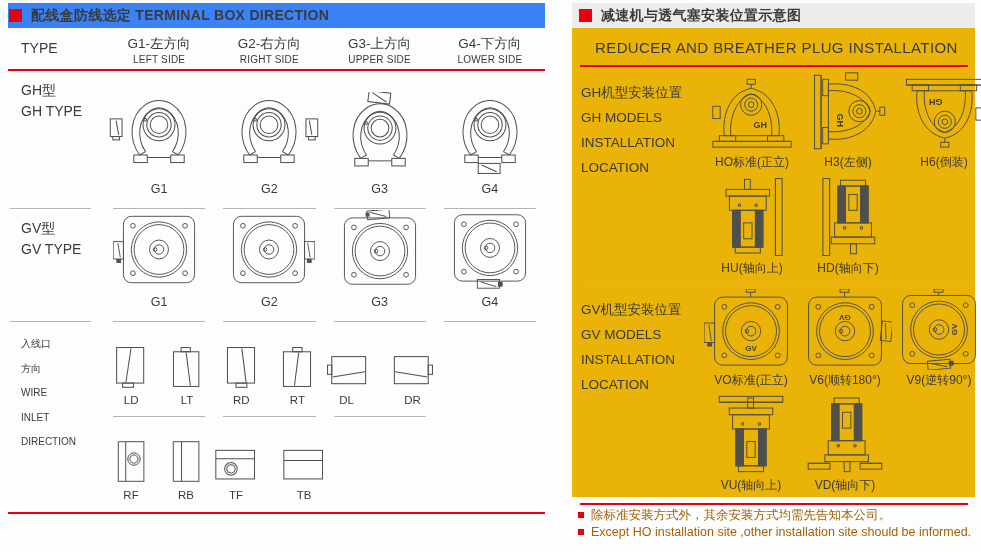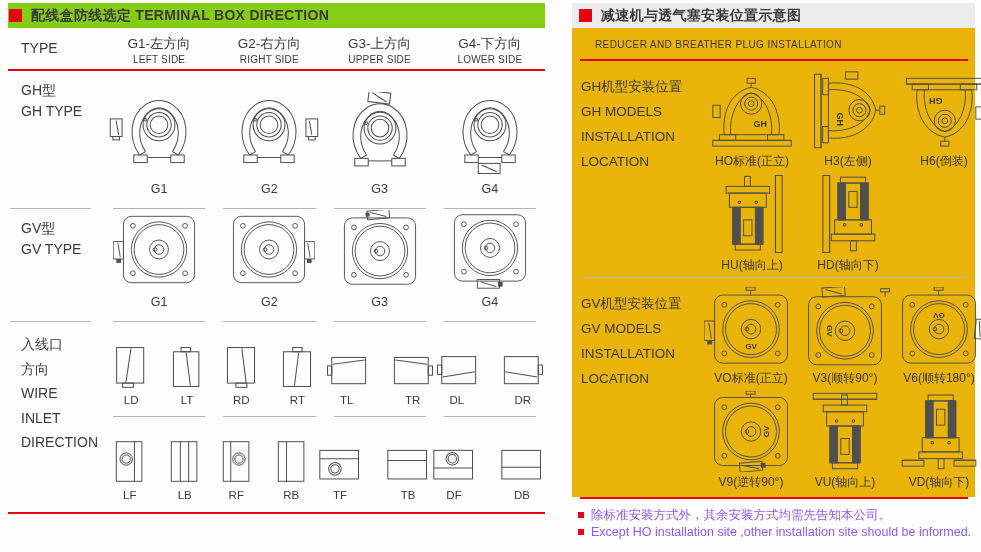--- a/index.html
+++ b/index.html
@@ -10,21 +10,21 @@
   }
   html,body{margin:0;padding:0;}
   body{
     width:981px;height:552px;overflow:hidden;background:#fdfdfd;
     font-family:"Liberation Sans","DejaVu Sans",sans-serif;color:var(--ink);
     position:relative;
   }
   .panel{position:absolute;top:3px;}
   .panel.left{left:8px;width:537px;}
   .panel.right{left:572px;width:403px;height:494px;background:#eab308;}
-  .phead{height:25px;display:flex;align-items:center;gap:9px;background:#84cc16;padding-left:1px;}
+  .phead{height:25px;display:flex;align-items:center;gap:9px;background:#3b82f6;padding-left:1px;}
   .panel.right .phead{background:#ececec;padding-left:7px;}
   .redsq{width:13px;height:13px;background:var(--red);flex:0 0 auto;}
   .ptitle{font-size:14px;font-weight:bold;margin:0;letter-spacing:.3px;white-space:nowrap;}
   .redline{border-top:2px solid var(--red);}
   .greyline{border-top:1px solid var(--line);margin:3px 9px 0 9px;}
 
   
   .trow{display:grid;grid-template-columns:96px repeat(4,1fr);}
   .thead{padding:7px 0 4px 0;}
   .typecell{font-size:14px;padding:5px 0 0 13px;}
@@ -33,38 +33,38 @@
   .colhead .en{font-size:10px;margin-top:1px;letter-spacing:.2px;}
   .bodyrow{position:relative;}
   .gh-row{height:138px;}
   .gv-row{height:113px;}
   .labelcell{padding:9px 0 0 13px;font-size:14px;line-height:21px;position:relative;}
   .diagcell{display:flex;flex-direction:column;align-items:center;justify-content:flex-end;padding-bottom:13px;position:relative;}
   .seg::after{content:"";position:absolute;left:9px;right:9px;bottom:0;border-bottom:1px solid var(--line);}
   .labelcell.seg::after{left:2px;right:13px;}
   .dlabel{font-size:12.5px;margin-top:6px;text-align:center;}
   .wiresec{display:grid;grid-template-columns:96px 1fr;}
-  .wirelabel{padding:10px 0 0 13px;font-size:14px;line-height:24.5px;}
+  .wirelabel{padding:10px 0 0 13px;font-size:10px;line-height:24.5px;}
   .wrow{display:grid;grid-template-columns:repeat(4,1fr);height:95px;}
   .paircell{display:flex;justify-content:center;align-items:flex-end;gap:22px;padding-bottom:11px;position:relative;}
   .mini{display:flex;flex-direction:column;align-items:center;}
   .mini .dlabel{font-size:11.5px;margin-top:5px;}
 
   
-  .entitle{font-size:10px;padding:11px 0 9px 23px;letter-spacing:.4px;white-space:nowrap;}
+  .entitle{font-size:15px;padding:11px 0 9px 23px;letter-spacing:.4px;white-space:nowrap;}
   .rredline{border-top:2px solid var(--red);margin:0 7px 0 8px;}
   .block{display:grid;grid-template-columns:124px 1fr;padding-top:5px;gap:8px;}
   .blabel{padding:8px 0 0 9px;font-size:13.5px;line-height:25px;white-space:nowrap;}
   .bgrid{display:grid;grid-template-columns:repeat(3,1fr);}
-  .bcell{display:flex;flex-direction:column;align-items:center;justify-content:flex-end;height:104px;}
+  .bcell{display:flex;flex-direction:column;align-items:center;height:104px;}
   .bcaption{font-size:12px;margin-top:2px;white-space:nowrap;}
 
   
   .notes{position:absolute;left:578px;top:507px;width:400px;}
-  .note{display:flex;gap:7px;align-items:flex-start;font-size:12.5px;color:#8b5cf6;line-height:17px;}
+  .note{display:flex;gap:7px;align-items:flex-start;font-size:12.5px;color:#a16207;line-height:17px;}
   .notesq{width:6px;height:6px;background:var(--red);margin-top:5px;flex:0 0 auto;}
 
   
   svg{display:block;}
   .draw .ln,.draw .ln *{stroke:var(--draw);fill:none;stroke-width:1.2;}
   .draw .fillel{fill:var(--draw);stroke:none;}
   .hatchfill{fill:url(#hatch);stroke:none;}
 </style>
 </head>
 <body>
@@ -313,85 +313,40 @@
                   <line x1="22" y1="9" x2="17" y2="48"></line>
                 </g>
               </svg>
             <div class="dlabel">RT</div>
           </div>
         </div>
         <div class="paircell seg">
           <div class="mini">
             <svg class="draw" viewBox="0 0 52 42" width="44" height="36">
                 <g class="ln">
-                  <rect x="8" y="5" width="40" height="31"></rect>
-                  <rect x="3" y="15" width="5" height="11"></rect>
-                  <line x1="9" y1="13" x2="47" y2="8"></line>
-                </g>
-              </svg>
-            <div class="dlabel">TL</div>
-          </div>
-          <div class="mini">
-            <svg class="draw" viewBox="0 0 52 42" width="44" height="36">
-                <g class="ln">
-                  <rect x="4" y="5" width="40" height="31"></rect>
-                  <rect x="44" y="15" width="5" height="11"></rect>
-                  <line x1="5" y1="8" x2="43" y2="13"></line>
-                </g>
-              </svg>
-            <div class="dlabel">TR</div>
-          </div>
-        </div>
-        <div class="paircell seg">
-          <div class="mini">
-            <svg class="draw" viewBox="0 0 52 42" width="44" height="36">
-                <g class="ln">
                   <rect x="8" y="4" width="40" height="32"></rect>
                   <rect x="3" y="14" width="5" height="11"></rect>
                   <line x1="9" y1="28" x2="47" y2="22"></line>
                 </g>
               </svg>
             <div class="dlabel">DL</div>
           </div>
           <div class="mini">
             <svg class="draw" viewBox="0 0 52 42" width="44" height="36">
                 <g class="ln">
                   <rect x="4" y="4" width="40" height="32"></rect>
                   <rect x="44" y="14" width="5" height="11"></rect>
                   <line x1="5" y1="22" x2="43" y2="28"></line>
                 </g>
               </svg>
             <div class="dlabel">DR</div>
           </div>
         </div>
       </div>
       <div class="wrow">
-        <div class="paircell">
-          <div class="mini">
-            <svg class="draw" viewBox="0 0 40 54" width="33" height="45">
-                <g class="ln">
-                  <rect x="4" y="3" width="31" height="48"></rect>
-                  <line x1="26" y1="3" x2="26" y2="51"></line>
-                  <circle cx="16" cy="24" r="7.5"></circle>
-                  <circle cx="16" cy="24" r="5"></circle>
-                </g>
-              </svg>
-            <div class="dlabel">LF</div>
-          </div>
-          <div class="mini">
-            <svg class="draw" viewBox="0 0 40 54" width="33" height="45">
-                <g class="ln">
-                  <rect x="4" y="3" width="31" height="48"></rect>
-                  <line x1="15" y1="3" x2="15" y2="51"></line>
-                  <line x1="25" y1="3" x2="25" y2="51"></line>
-                </g>
-              </svg>
-            <div class="dlabel">LB</div>
-          </div>
-        </div>
         <div class="paircell">
           <div class="mini">
             <svg class="draw" viewBox="0 0 40 54" width="33" height="45">
                 <g class="ln">
                   <rect x="4" y="3" width="31" height="48"></rect>
                   <line x1="13" y1="3" x2="13" y2="51"></line>
                   <circle cx="23" cy="24" r="7.5"></circle>
                   <circle cx="23" cy="24" r="5"></circle>
                 </g>
               </svg>
@@ -420,42 +375,20 @@
             <div class="dlabel">TF</div>
           </div>
           <div class="mini">
             <svg class="draw" viewBox="0 0 54 44" width="46" height="37">
                 <g class="ln">
                   <rect x="3" y="4" width="46" height="34"></rect>
                   <line x1="3" y1="16" x2="49" y2="16"></line>
                 </g>
               </svg>
             <div class="dlabel">TB</div>
-          </div>
-        </div>
-        <div class="paircell">
-          <div class="mini">
-            <svg class="draw" viewBox="0 0 54 44" width="46" height="37">
-                <g class="ln">
-                  <rect x="3" y="4" width="46" height="34"></rect>
-                  <circle cx="25" cy="14" r="7.5"></circle>
-                  <circle cx="25" cy="14" r="5"></circle>
-                  <line x1="3" y1="25" x2="49" y2="25"></line>
-                </g>
-              </svg>
-            <div class="dlabel">DF</div>
-          </div>
-          <div class="mini">
-            <svg class="draw" viewBox="0 0 54 44" width="46" height="37">
-                <g class="ln">
-                  <rect x="3" y="4" width="46" height="34"></rect>
-                  <line x1="3" y1="24" x2="49" y2="24"></line>
-                </g>
-              </svg>
-            <div class="dlabel">DB</div>
           </div>
         </div>
       </div>
     </div>
   </div>
   <div class="redline"></div>
 </section>
 
 <section class="panel right">
   <header class="phead">
@@ -553,35 +486,20 @@
           <g class="ln">
               <rect x="52" y="0" width="11" height="4"></rect>
               <line x1="57.5" y1="4" x2="57.5" y2="10"></line>
             </g>
           <text x="58" y="76" font-size="10" font-weight="bold" fill="#3c3c3c" text-anchor="middle">GV</text>
         </svg>
         <div class="bcaption">VO标准(正立)</div>
       </div>
       <div class="bcell">
         <svg class="draw" viewBox="0 0 116 100" width="94" height="81">
-          <use href="#sym-gv-front" x="8" y="6" width="100" height="96"></use>
-          <g class="ln" transform="rotate(-4 48 7)">
-              <rect x="30" y="0" width="28" height="11"></rect>
-              <line x1="34" y1="2" x2="54" y2="9"></line>
-            </g>
-          <g class="ln">
-              <rect x="102" y="2" width="11" height="4"></rect>
-              <line x1="107.5" y1="6" x2="107.5" y2="12"></line>
-            </g>
-          <text transform="rotate(90 36 54)" x="36" y="54" font-size="10" font-weight="bold" fill="#3c3c3c" text-anchor="middle">GV</text>
-        </svg>
-        <div class="bcaption">V3(顺转90°)</div>
-      </div>
-      <div class="bcell">
-        <svg class="draw" viewBox="0 0 116 100" width="94" height="81">
           <use href="#sym-gv-front" x="8" y="4" width="100" height="96"></use>
           <g class="ln" transform="rotate(6 108 50)">
               <rect x="103" y="40" width="13" height="24"></rect>
               <line x1="107" y1="42" x2="110" y2="62"></line>
             </g>
           <g class="ln">
               <rect x="52" y="0" width="11" height="4"></rect>
               <line x1="57.5" y1="4" x2="57.5" y2="10"></line>
             </g>
           <text transform="rotate(180 58 32)" x="58" y="32" font-size="10" font-weight="bold" fill="#3c3c3c" text-anchor="middle">GV</text>

